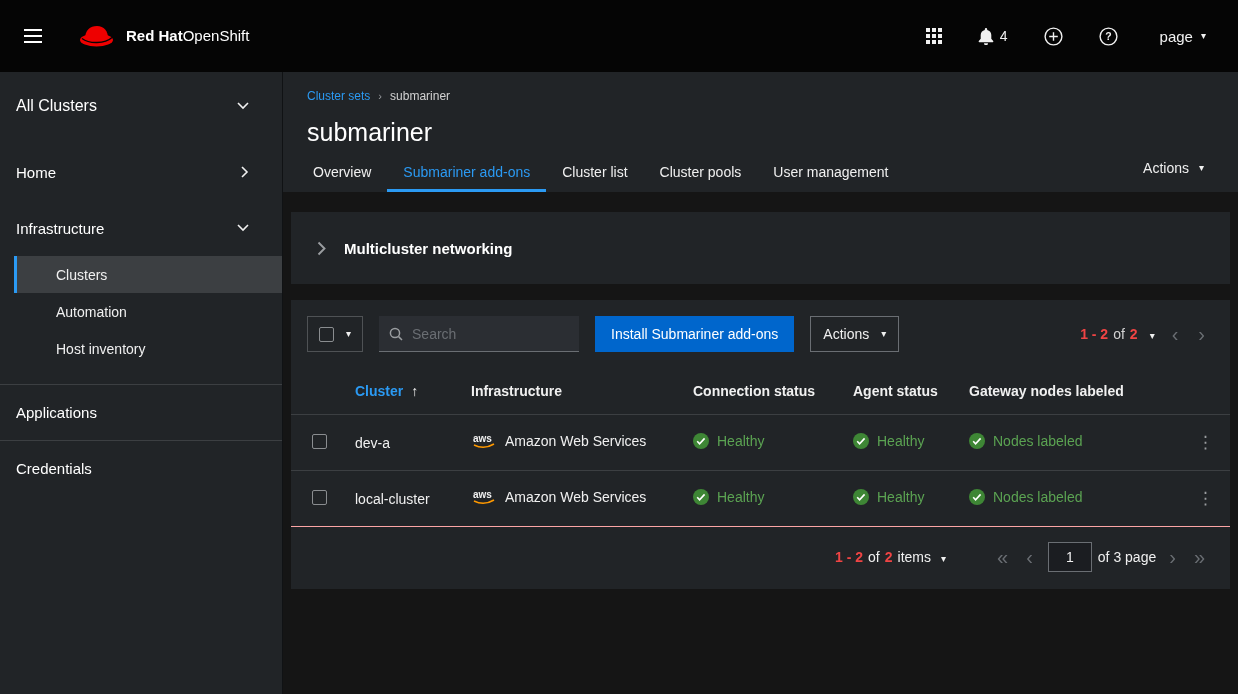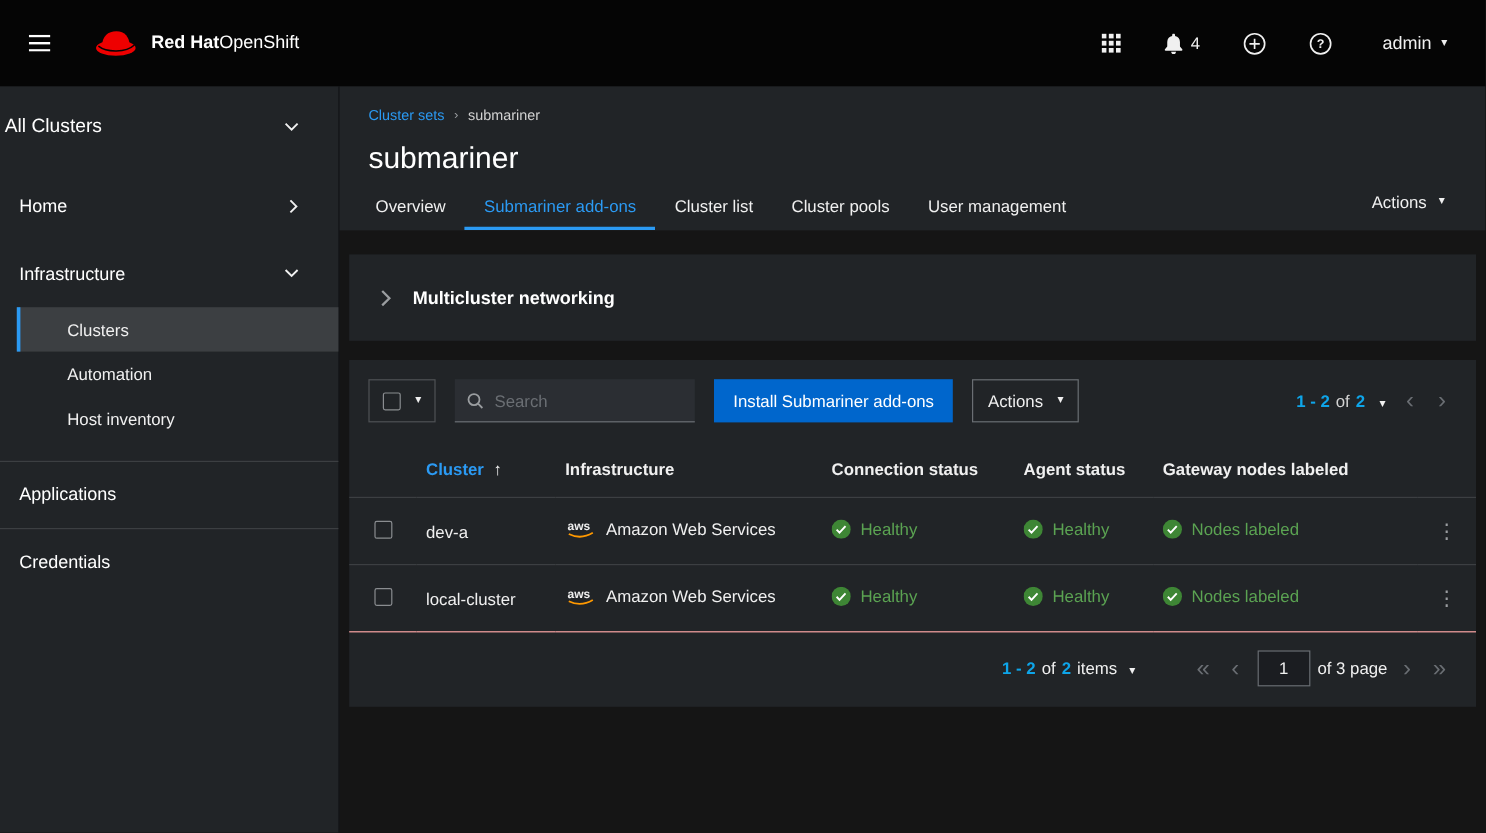--- a/index.html
+++ b/index.html
@@ -21,21 +21,21 @@
   .mast-icon-btn { background:none; border:none; display:flex; align-items:center; gap:6px; padding:10px 14px; color:#f0f0f0; }
   .notif-count { font-size:14px; color:#f0f0f0; }
   .user-btn { background:none; border:none; display:flex; align-items:center; gap:8px; color:#f0f0f0; font-size:15px; padding:10px 6px; margin-left:14px; }
   .caret { font-size:10px; color:#f0f0f0; line-height:1; }
 
   
   .body-row { display:flex; height:622px; }
 
   
   .sidebar { width:283px; background:#212427; flex-shrink:0; border-right:1px solid #101214; padding-top:4px; }
-  .persp { height:60px; display:flex; align-items:center; justify-content:space-between; padding:0 33px 0 4px; font-size:16px; color:#fff; cursor:pointer; margin-bottom:8px; }
+  .persp { height:60px; display:flex; align-items:center; justify-content:space-between; padding:0 33px 0 16px; font-size:16px; color:#fff; cursor:pointer; margin-bottom:8px; }
   .nav-item { height:56px; display:flex; align-items:center; justify-content:space-between; padding:0 33px 0 16px; font-size:15px; color:#fff; cursor:pointer; }
   .nav-sub { padding-bottom:17px; }
   .nav-sub-item { height:37px; display:flex; align-items:center; padding-left:56px; font-size:14px; color:#f0f0f0; cursor:pointer; }
   .nav-sub-item.active { margin-left:14px; padding-left:39px; border-left:3px solid #2b9af3; background:#3c3f42; }
   .nav-item.sep { border-top:1px solid #3c3f42; }
 
   
   .main { flex:1; display:flex; flex-direction:column; min-width:0; }
   .page-header { background:#212427; padding:17px 24px 0 24px; position:relative; }
   .breadcrumb { display:flex; align-items:center; gap:8px; font-size:12px; }
@@ -60,21 +60,21 @@
   .bulk-select { height:36px; display:inline-flex; align-items:center; gap:12px; padding:0 11px; border:1px solid #4f5255; background:transparent; }
   input[type=checkbox] { appearance:none; -webkit-appearance:none; width:15px; height:15px; border:1px solid #8a8d90; border-radius:2px; background:transparent; margin:0; cursor:pointer; }
   .search-box { display:flex; align-items:center; gap:9px; width:200px; height:36px; background:#2b2e33; border-bottom:1px solid #6a6e73; padding:0 10px; }
   .search-box input { flex:1; min-width:0; background:transparent; border:none; outline:none; color:#f0f0f0; font-size:14px; }
   .search-box input::placeholder { color:#6a6e73; }
   .btn-primary { height:36px; background:#0066cc; color:#fff; border:none; padding:0 16px; font-size:14px; }
   .dropdown-toggle { height:36px; display:inline-flex; align-items:center; gap:12px; border:1px solid #6a6e73; background:transparent; color:#f0f0f0; padding:0 12px; font-size:14px; }
   .toolbar-spacer { flex:1; }
   .pagination { display:flex; align-items:center; gap:2px; font-size:14px; color:#d2d2d2; }
   .pg-text { display:flex; gap:5px; align-items:center; margin-right:4px; }
-  .pg-text b { color:#0ea5e9; }
+  .pg-text b { color:#ef4444; }
   .pg-caret-btn { background:none; border:none; color:#f0f0f0; padding:0 6px; }
   .pg-btn { background:none; border:none; color:#6a6e73; font-size:20px; line-height:1; padding:2px 9px; }
   .page-input { width:44px; height:30px; background:#1b1d21; border:1px solid #6a6e73; color:#f0f0f0; text-align:center; font-size:14px; margin:0 6px; }
   .pg-page-label { color:#f0f0f0; margin-right:4px; }
 
   
   table { width:100%; border-collapse:collapse; font-size:14px; }
   thead th { text-align:left; font-weight:700; color:#f0f0f0; padding:15px 8px; }
   tbody td { padding:15px 8px; border-top:1px solid #3c3f42; }
   tbody tr:last-child td { border-bottom:1px solid #fca5a5; }
@@ -140,21 +140,21 @@
           <path d="M9.5 5.2v8.6M5.2 9.5h8.6" stroke="#f0f0f0" stroke-width="1.4"></path>
         </svg>
     </button>
     <button class="mast-icon-btn">
       <svg width="19" height="19" viewBox="0 0 19 19">
           <circle cx="9.5" cy="9.5" r="8.4" fill="none" stroke="#f0f0f0" stroke-width="1.4"></circle>
           <text x="9.5" y="13.4" text-anchor="middle" font-size="10.5" font-weight="bold" fill="#f0f0f0">?</text>
         </svg>
     </button>
     <button class="user-btn">
-      <span>admin</span>
+      <span>page</span>
       <span class="caret">▾</span>
     </button>
   </div>
 </header>
 
 <div class="body-row">
   <nav class="sidebar">
     <div class="persp">
       <span>All Clusters</span>
       <svg width="12" height="8" viewBox="0 0 12 8">

